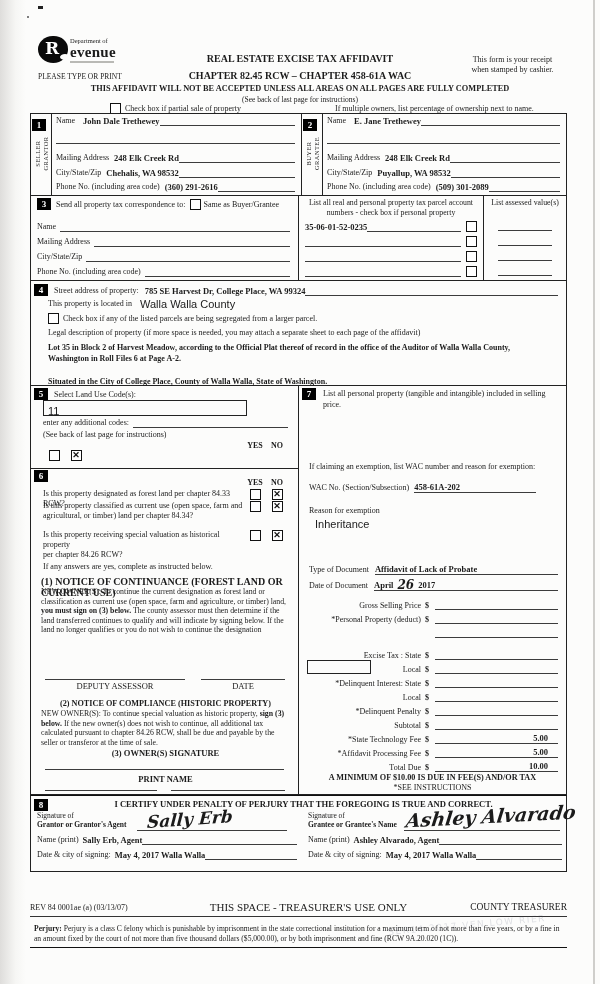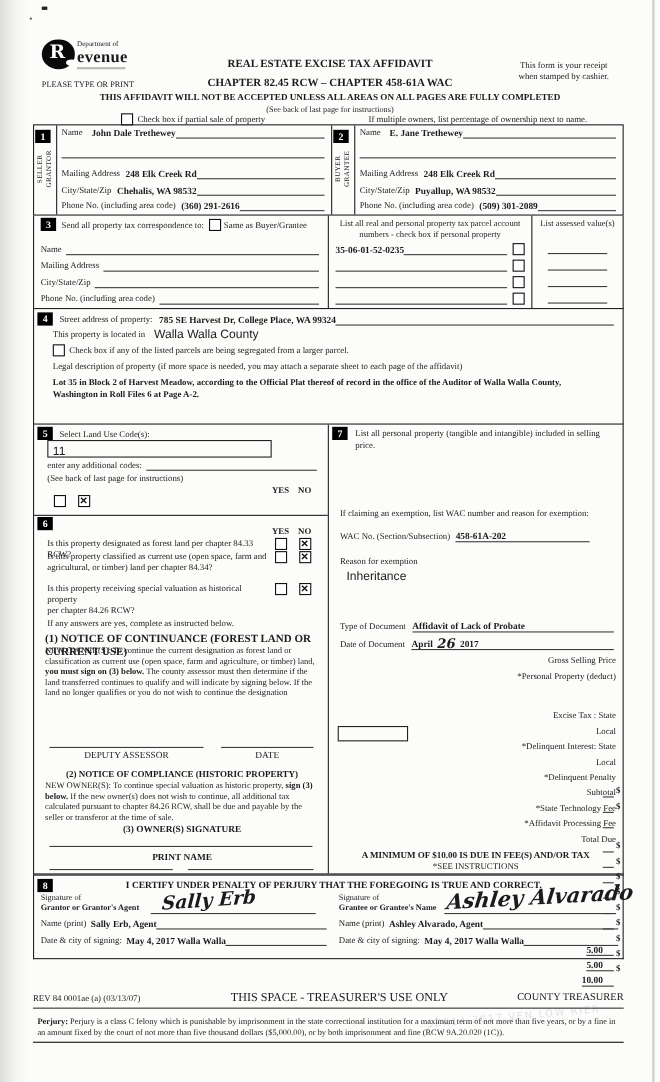--- a/index.html
+++ b/index.html
@@ -32,21 +32,21 @@
 
   .vstrip{width:20px;border-right:1px solid #222;position:relative;flex:0 0 20px;}
   .vlabel{position:absolute;left:-14px;top:32px;transform:rotate(-90deg);transform-origin:center;
         width:48px;text-align:center;font-size:6.5px;line-height:7.5px;letter-spacing:.4px;}
 
   .script{font-family:"DejaVu Serif",serif;font-style:italic;font-weight:bold;}
 
   section{position:absolute;box-sizing:border-box;}
   .qcell{flex:0 0 22px;text-align:center;}
 
-  .fee-row{display:flex;align-items:flex-end;height:14px;font-size:8px;flex-direction:column;}
+  .fee-row{display:flex;align-items:flex-end;height:14px;font-size:8px;}
   .fee-lab{flex:0 0 118px;text-align:right;padding-right:4px;}
   .fee-dollar{flex:0 0 10px;font-weight:bold;}
   .fee-line{flex:1;border-bottom:1px solid #3c3c3c;text-align:right;padding-right:10px;font-weight:bold;font-size:8.5px;margin-right:6px;}
 
   .notice-p{font-size:7.8px;line-height:9.6px;text-align:left;}
 </style>
 </head>
 <body>
 
 <div id="page">
@@ -219,20 +219,21 @@
     </div>
     <div class="row sm" style="margin:4px 8px 0 17px;">
       <span class="cb"></span>
       <span style="margin-left:4px;">Check box if any of the listed parcels are being segregated from a larger parcel.</span>
     </div>
     <div class="sm" style="margin:4px 8px 0 17px;">Legal description of property (if more space is needed, you may attach a separate sheet to each page of the affidavit)</div>
     <div class="sm b" style="margin:4px 12px 0 17px;line-height:11px;">
       <div>Lot 35 in Block 2 of Harvest Meadow, according to the Official Plat thereof of record in the office of the Auditor of Walla Walla County,</div>
       <div>Washington in Roll Files 6 at Page A-2.</div>
     </div>
+    <div class="sm b" style="margin:13px 8px 0 17px;">Situated in the City of College Place, County of Walla Walla, State of Washington.</div>
   </section>
 
   <section style="left:30px;top:386px;width:537px;height:409px;border:1px solid #222;border-top:none;display:flex;">
 
     <div style="flex:0 0 267px;border-right:1px solid #222;position:relative;">
 
       <div style="position:absolute;left:0;top:0;right:0;height:82px;border-bottom:1px solid #222;">
         <div class="row sm" style="margin:2px 6px 0 3px;">
           <span class="badge">5</span>
           <span style="margin-left:6px;">Select Land Use Code(s):</span>

